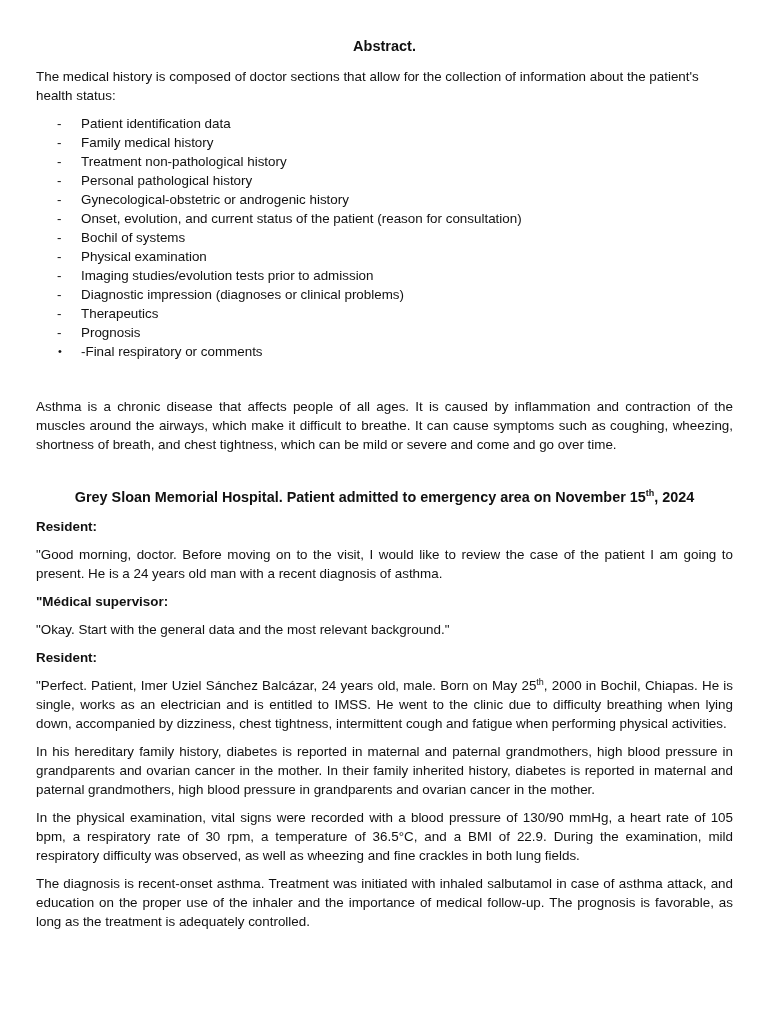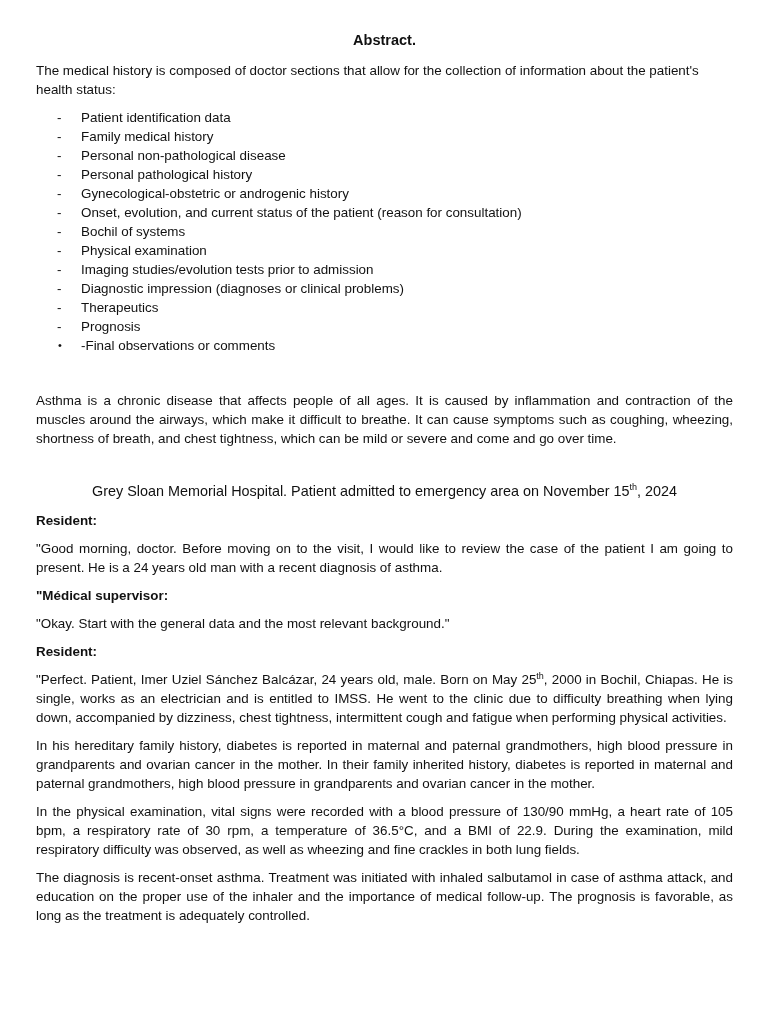--- a/index.html
+++ b/index.html
@@ -4,39 +4,39 @@
   <style>
     html, body { margin: 0; padding: 0; background: #ffffff; }
     body {
       width: 768px; height: 1024px; overflow: hidden;
       font-family: "Liberation Sans", sans-serif;
       color: #111111;
       font-size: 13.4px;
       line-height: 19px;
     }
     .page { position: relative; width: 768px; height: 1024px; }
-    .doc { position: absolute; left: 36px; top: 30px; width: 697px; }
+    .doc { position: absolute; left: 36px; top: 36px; width: 697px; }
     .title {
       text-align: center; font-weight: bold; font-size: 14.5px;
       margin: 0 0 11px 0; line-height: 20px;
     }
     p { margin: 0; }
     .intro { margin-bottom: 9px; }
     .justify { text-align: justify; }
     ul.sections { list-style: none; margin: 0 0 8px 0; padding: 0; }
     ul.sections li {
       position: relative; padding-left: 45px; line-height: 19px;
     }
     ul.sections li .marker {
       position: absolute; left: 21px; top: 0; width: 12px; text-align: left;
     }
     ul.sections li .marker.bullet { font-size: 11px; left: 22px; }
     .asthma { margin-bottom: 32px; margin-top: 36px; }
     .hospital-heading {
-      text-align: center; font-weight: normal; font-size: 14.4px;
+      text-align: center; font-weight: bold; font-size: 14.4px;
       line-height: 22px; margin: 0 0 9px 0; white-space: nowrap;
     }
     .hospital-heading sup { font-size: 9px; line-height: 0; }
     .speaker { font-weight: bold; margin: 8px 0 9px 0; }
     .speech { margin: 0 0 9px 0; }
     .para { margin: 0 0 9px 0; }
     sup.ord { font-size: 9px; line-height: 0; }
   </style>
 </head>
 <body>
@@ -44,31 +44,31 @@
 <div class="page">
   <div class="doc">
 
     <h1 class="title">Abstract.</h1>
 
     <p class="intro">The medical history is composed of doctor sections that allow for the collection of information about the patient's health status:</p>
 
     <ul class="sections">
       <li><span class="marker">-</span><span>Patient identification data</span></li>
       <li><span class="marker">-</span><span>Family medical history</span></li>
-      <li><span class="marker">-</span><span>Personal non-pathological disease</span></li>
+      <li><span class="marker">-</span><span>Treatment non-pathological history</span></li>
       <li><span class="marker">-</span><span>Personal pathological history</span></li>
       <li><span class="marker">-</span><span>Gynecological-obstetric or androgenic history</span></li>
       <li><span class="marker">-</span><span>Onset, evolution, and current status of the patient (reason for consultation)</span></li>
       <li><span class="marker">-</span><span>Bochil of systems</span></li>
       <li><span class="marker">-</span><span>Physical examination</span></li>
       <li><span class="marker">-</span><span>Imaging studies/evolution tests prior to admission</span></li>
       <li><span class="marker">-</span><span>Diagnostic impression (diagnoses or clinical problems)</span></li>
       <li><span class="marker">-</span><span>Therapeutics</span></li>
       <li><span class="marker">-</span><span>Prognosis</span></li>
-      <li><span class="marker bullet">•</span><span>-Final observations or comments</span></li>
+      <li><span class="marker bullet">•</span><span>-Final respiratory or comments</span></li>
     </ul>
 
     <p class="justify asthma">Asthma is a chronic disease that affects people of all ages. It is caused by inflammation and contraction of the muscles around the airways, which make it difficult to breathe. It can cause symptoms such as coughing, wheezing, shortness of breath, and chest tightness, which can be mild or severe and come and go over time.</p>
 
     <h2 class="hospital-heading"><span>Grey Sloan Memorial Hospital. Patient admitted to emergency area on November 15</span><sup>th</sup><span>, 2024</span></h2>
 
     <p class="speaker">Resident:</p>
     <p class="speech justify">"Good morning, doctor. Before moving on to the visit, I would like to review the case of the patient I am going to present. He is a 24 years old man with a recent diagnosis of asthma.</p>
 
     <p class="speaker">"Médical supervisor:</p>

